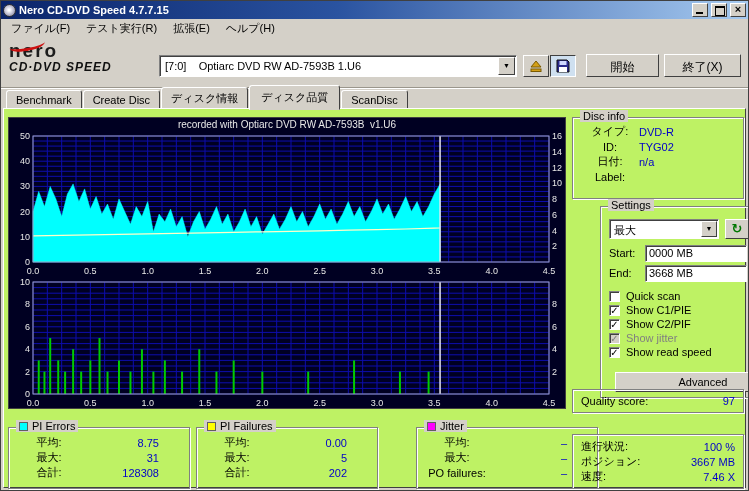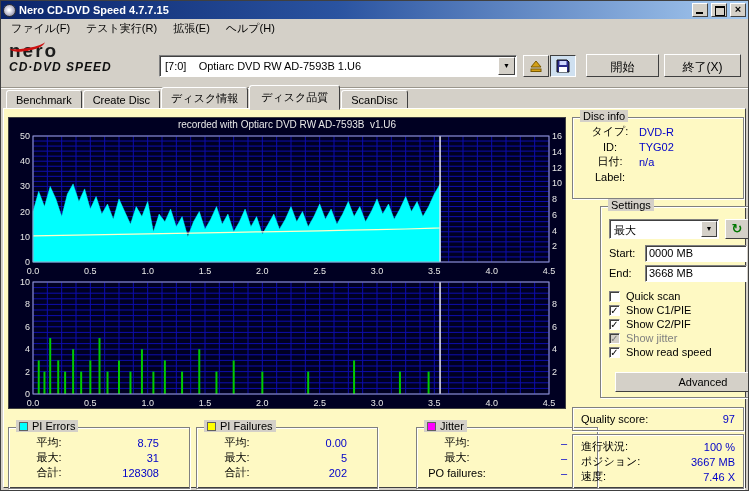--- a/index.html
+++ b/index.html
@@ -44,21 +44,21 @@
   .push-btn { position: absolute; top: 16px; height: 23px; background: #d4d0c8; border: 1px solid;
               border-color: #fff #404040 #404040 #fff; text-align: center; padding-top: 4px; font-size: 12px; }
 
   
   .tabstrip { height: 21px; display: flex; align-items: flex-end; padding-left: 5px; position: relative; }
   .tab { padding: 3px 9px; background: #d4d0c8; border: 1px solid; border-color: #fff #404040 transparent #fff;
          border-radius: 3px 3px 0 0; margin-right: 1px; position: relative; top: 1px; white-space: nowrap; text-align: center; }
   .tab.active { padding: 4px 11px; top: 1px; z-index: 3; border-bottom: 1px solid #d4d0c8; font-weight: normal; }
 
   
-  .tabpage { position: absolute; left: 2px; top: 107px; right: 2px; bottom: 2px; background: #fef9c3;
+  .tabpage { position: absolute; left: 2px; top: 107px; right: 2px; bottom: 2px; background: #bef264;
              border: 1px solid; border-color: #fff #404040 #404040 #fff; }
 
   
   .chart-panel { position: absolute; left: 4px; top: 8px; width: 558px; height: 292px;
                  background: #000022; border: 1px solid #404040; }
   .chart-title { height: 14px; color: #e8e8e8; font-size: 10px; text-align: center; white-space: pre; padding-top: 1px; }
 
   
   .group { position: absolute; border: 1px solid #808080; box-shadow: inset 1px 1px 0 #fff, 1px 1px 0 #fff; }
   .group > .legend { position: absolute; top: -8px; left: 7px; background: #d4d0c8; padding: 0 3px;
@@ -484,21 +484,21 @@
         <span class="cb"></span>
           <span class="cb-label">Show jitter</span>
       </div>
       <div class="cbrow" data-state="checked">
         <span class="cb"></span>
           <span class="cb-label">Show read speed</span>
       </div>
       <div class="adv-btn">Advanced</div>
     </div>
 
-    <div class="group quality-group" style="left:568px; top:298px; width:172px; height:24px;">
+    <div class="group quality-group" style="left:568px; top:280px; width:172px; height:24px;">
       <span class="k">Quality score:</span>
       <span class="v">97</span>
     </div>
 
     <div class="group" style="left:568px; top:325px; width:172px; height:55px;">
       <div style="padding-top:4px;">
         <div class="kv spread">
             <span class="k">進行状況:</span>
             <span class="v">100 %</span>
           </div>

